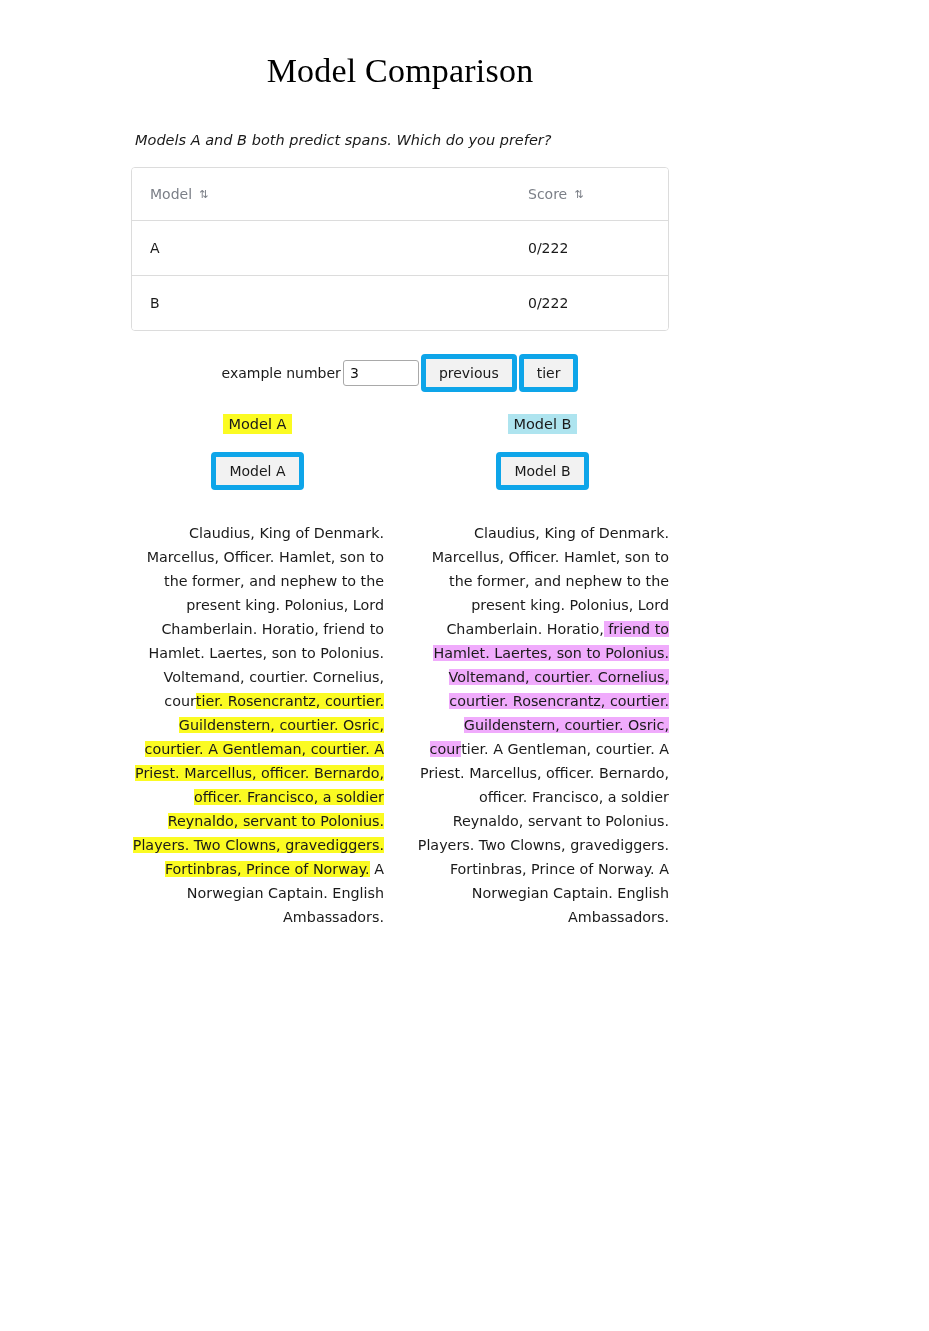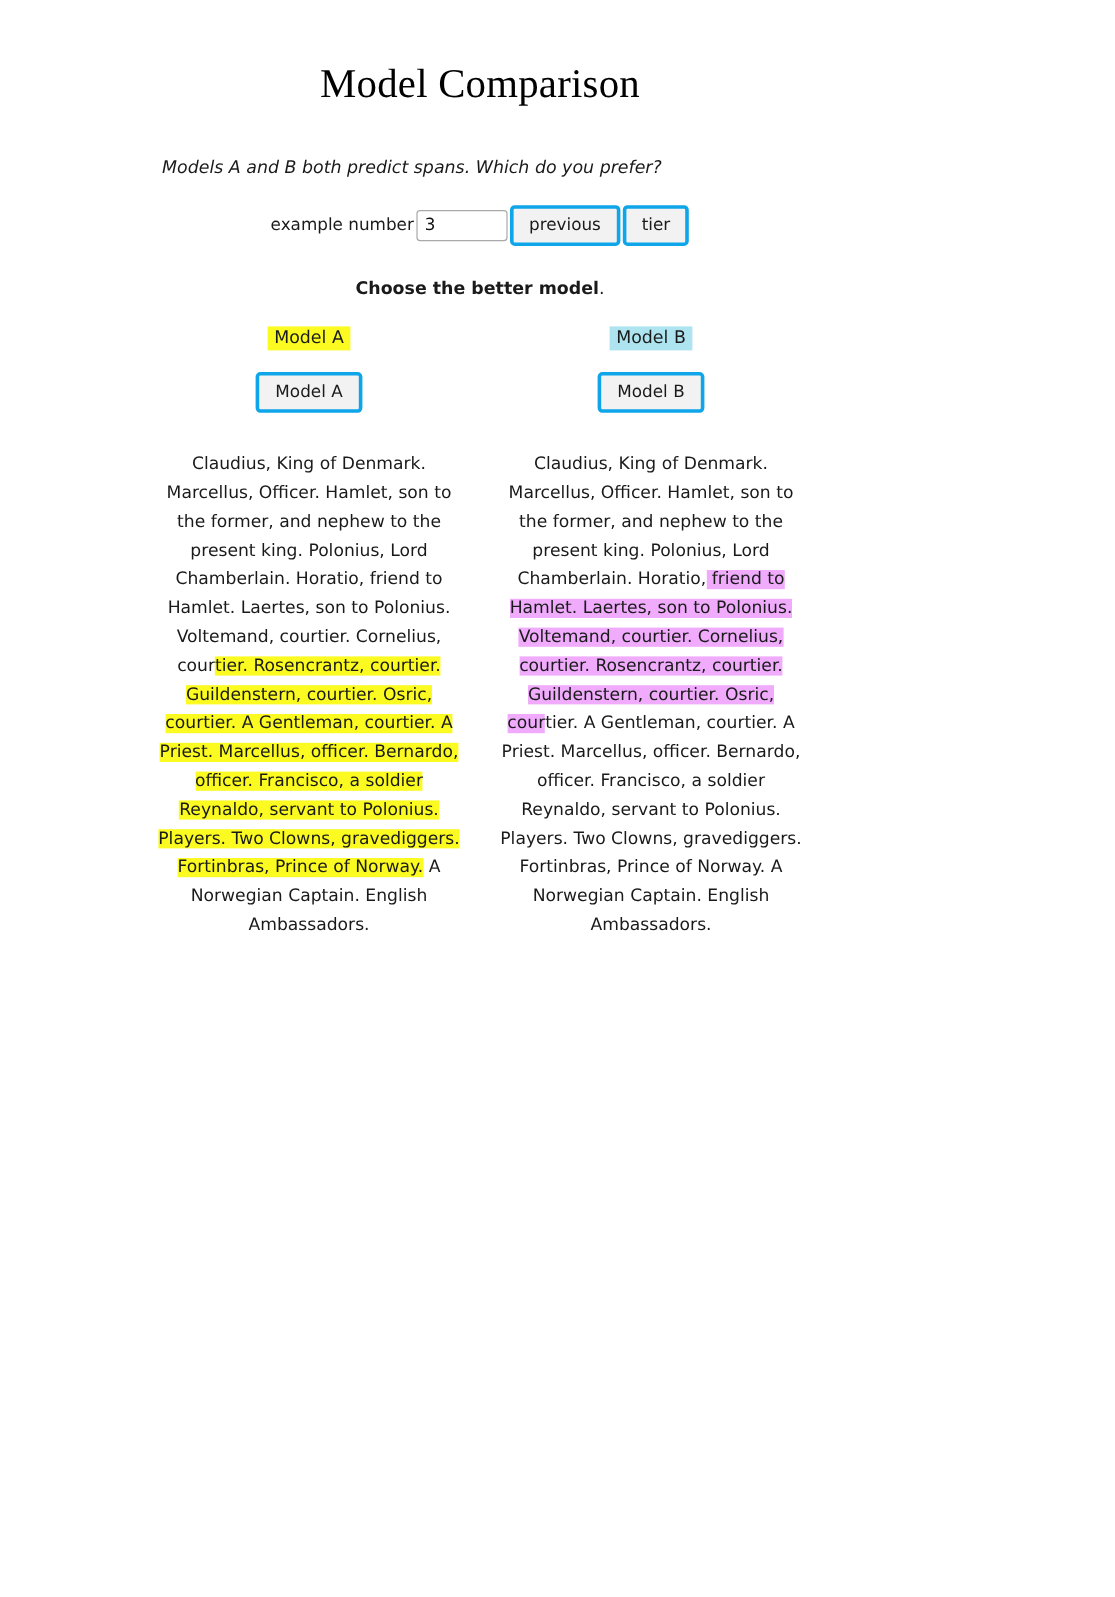--- a/index.html
+++ b/index.html
@@ -96,21 +96,21 @@
     border: 1px solid #a9a9a9;
     border-radius: 3px;
     background: #ffffff;
     color: #111;
   }
   .btn {
     font-family: "DejaVu Sans", sans-serif;
     font-size: 14px;
     color: #1a1a1a;
     background: #f2f2f2;
-    border: 3px solid #0ea5e9;
+    border: 5px solid #0ea5e9;
     border-radius: 4px;
     padding: 6px 13px;
     cursor: pointer;
   }
   .prompt {
     text-align: center;
     font-size: 14.5px;
     margin-top: 28px;
     color: #1a1a1a;
   }
@@ -137,45 +137,66 @@
   .tag-b { background: #aee4ef; }
   .choose-row {
     text-align: center;
     margin-top: 18px;
   }
   .passage {
     margin-top: 31px;
     font-size: 14.3px;
     line-height: 24px;
     color: #1a1a1a;
-    text-align: center;
+    text-align: right;
   }
   .hl-a { background: #fbfb22; }
   .hl-b { background: #f0abfc; }
 </style>
 </head>
 <body>
 
 <div class="page">
 
   <h1 class="title">Model Comparison</h1>
 
   <p class="subtitle">Models A and B both predict spans. Which do you prefer?</p>
 
+  <div class="table-wrap">
+    <table class="score-table">
+      <thead>
+        <tr>
+          <th class="col-model">
+            <span>Model</span><span class="sort-icon">⇅</span>
+          </th>
+          <th>
+            <span>Score</span><span class="sort-icon">⇅</span>
+          </th>
+        </tr>
+      </thead>
+      <tbody>
+        <tr>
+          <td class="col-model">A</td>
+          <td>0/222</td>
+        </tr>
+        <tr>
+          <td class="col-model">B</td>
+          <td>0/222</td>
+        </tr>
+      </tbody>
+    </table>
+  </div>
 
   <div class="nav-row">
     <span class="nav-label">example number</span>
     <input class="example-input" type="text" value="3" style="">
     <button class="btn">previous</button>
     <button class="btn">tier</button>
   </div>
 
-  <div class="prompt">
-    <b>Choose the better model</b><span>.</span>
-  </div>
 
   <div class="columns">
 
     <div class="col">
       <div class="model-tag-row">
         <span class="model-tag tag-a">Model A</span>
       </div>
       <div class="choose-row">
         <button class="btn">Model A</button>
       </div>

